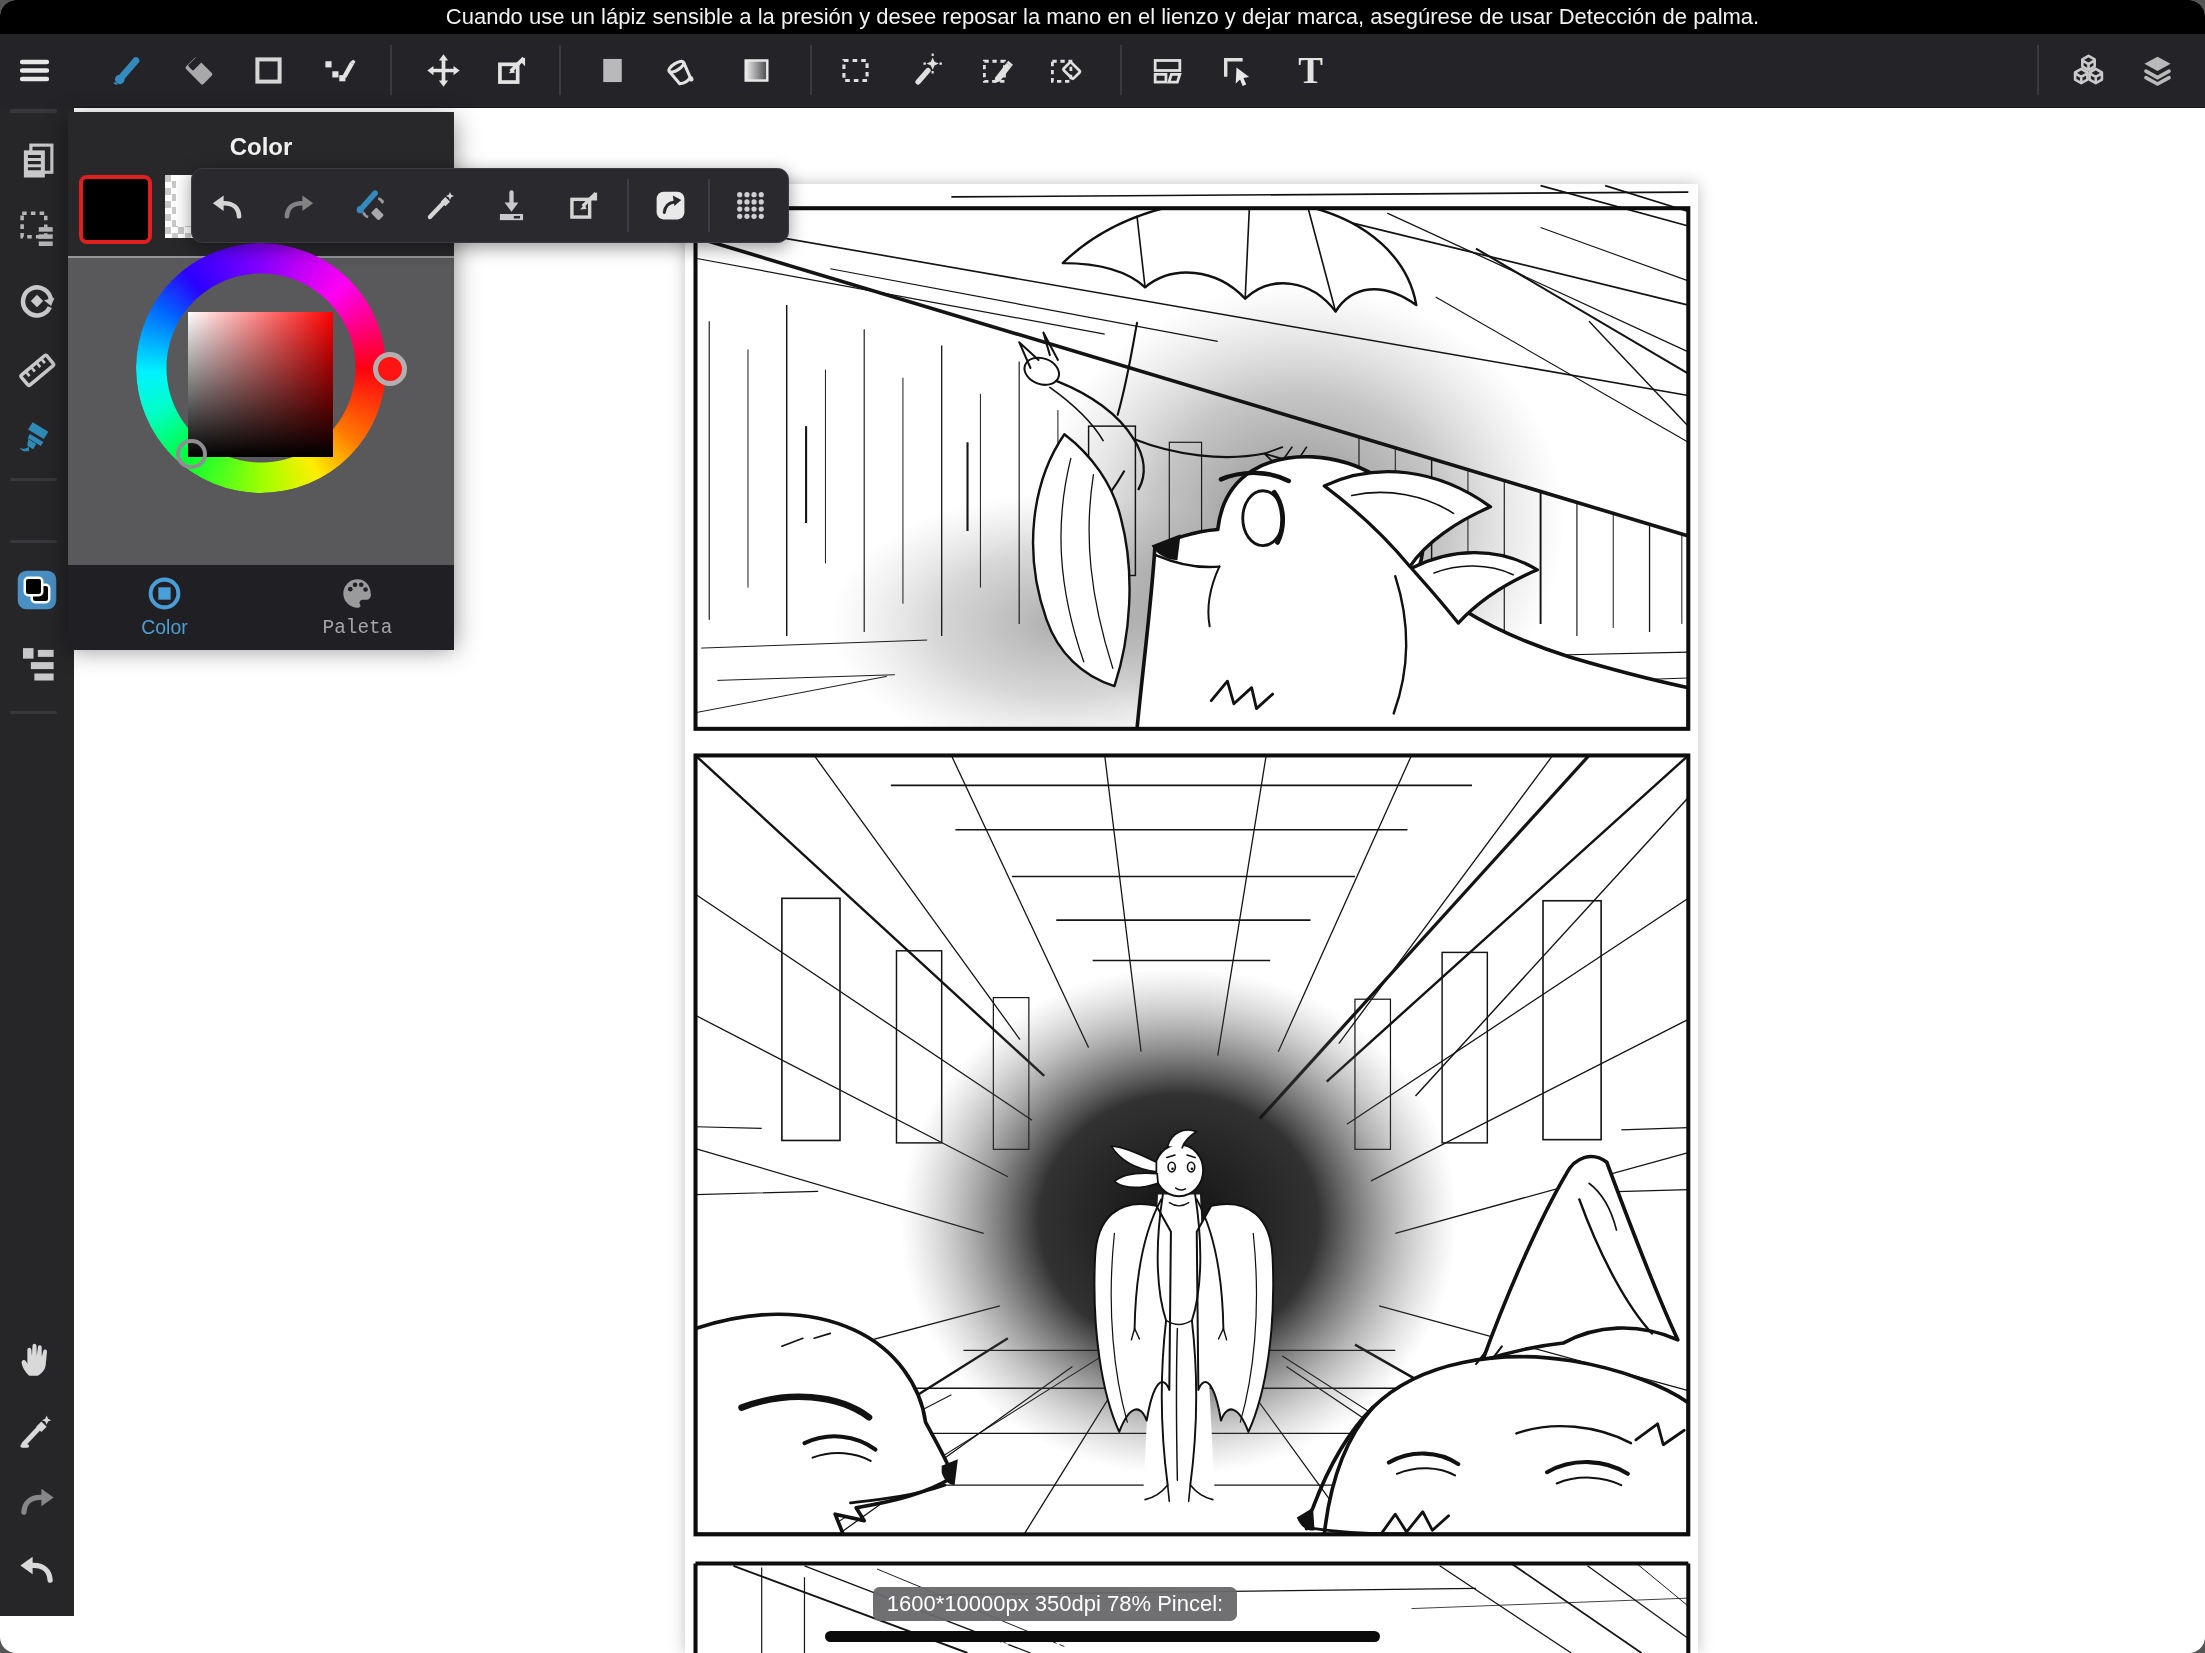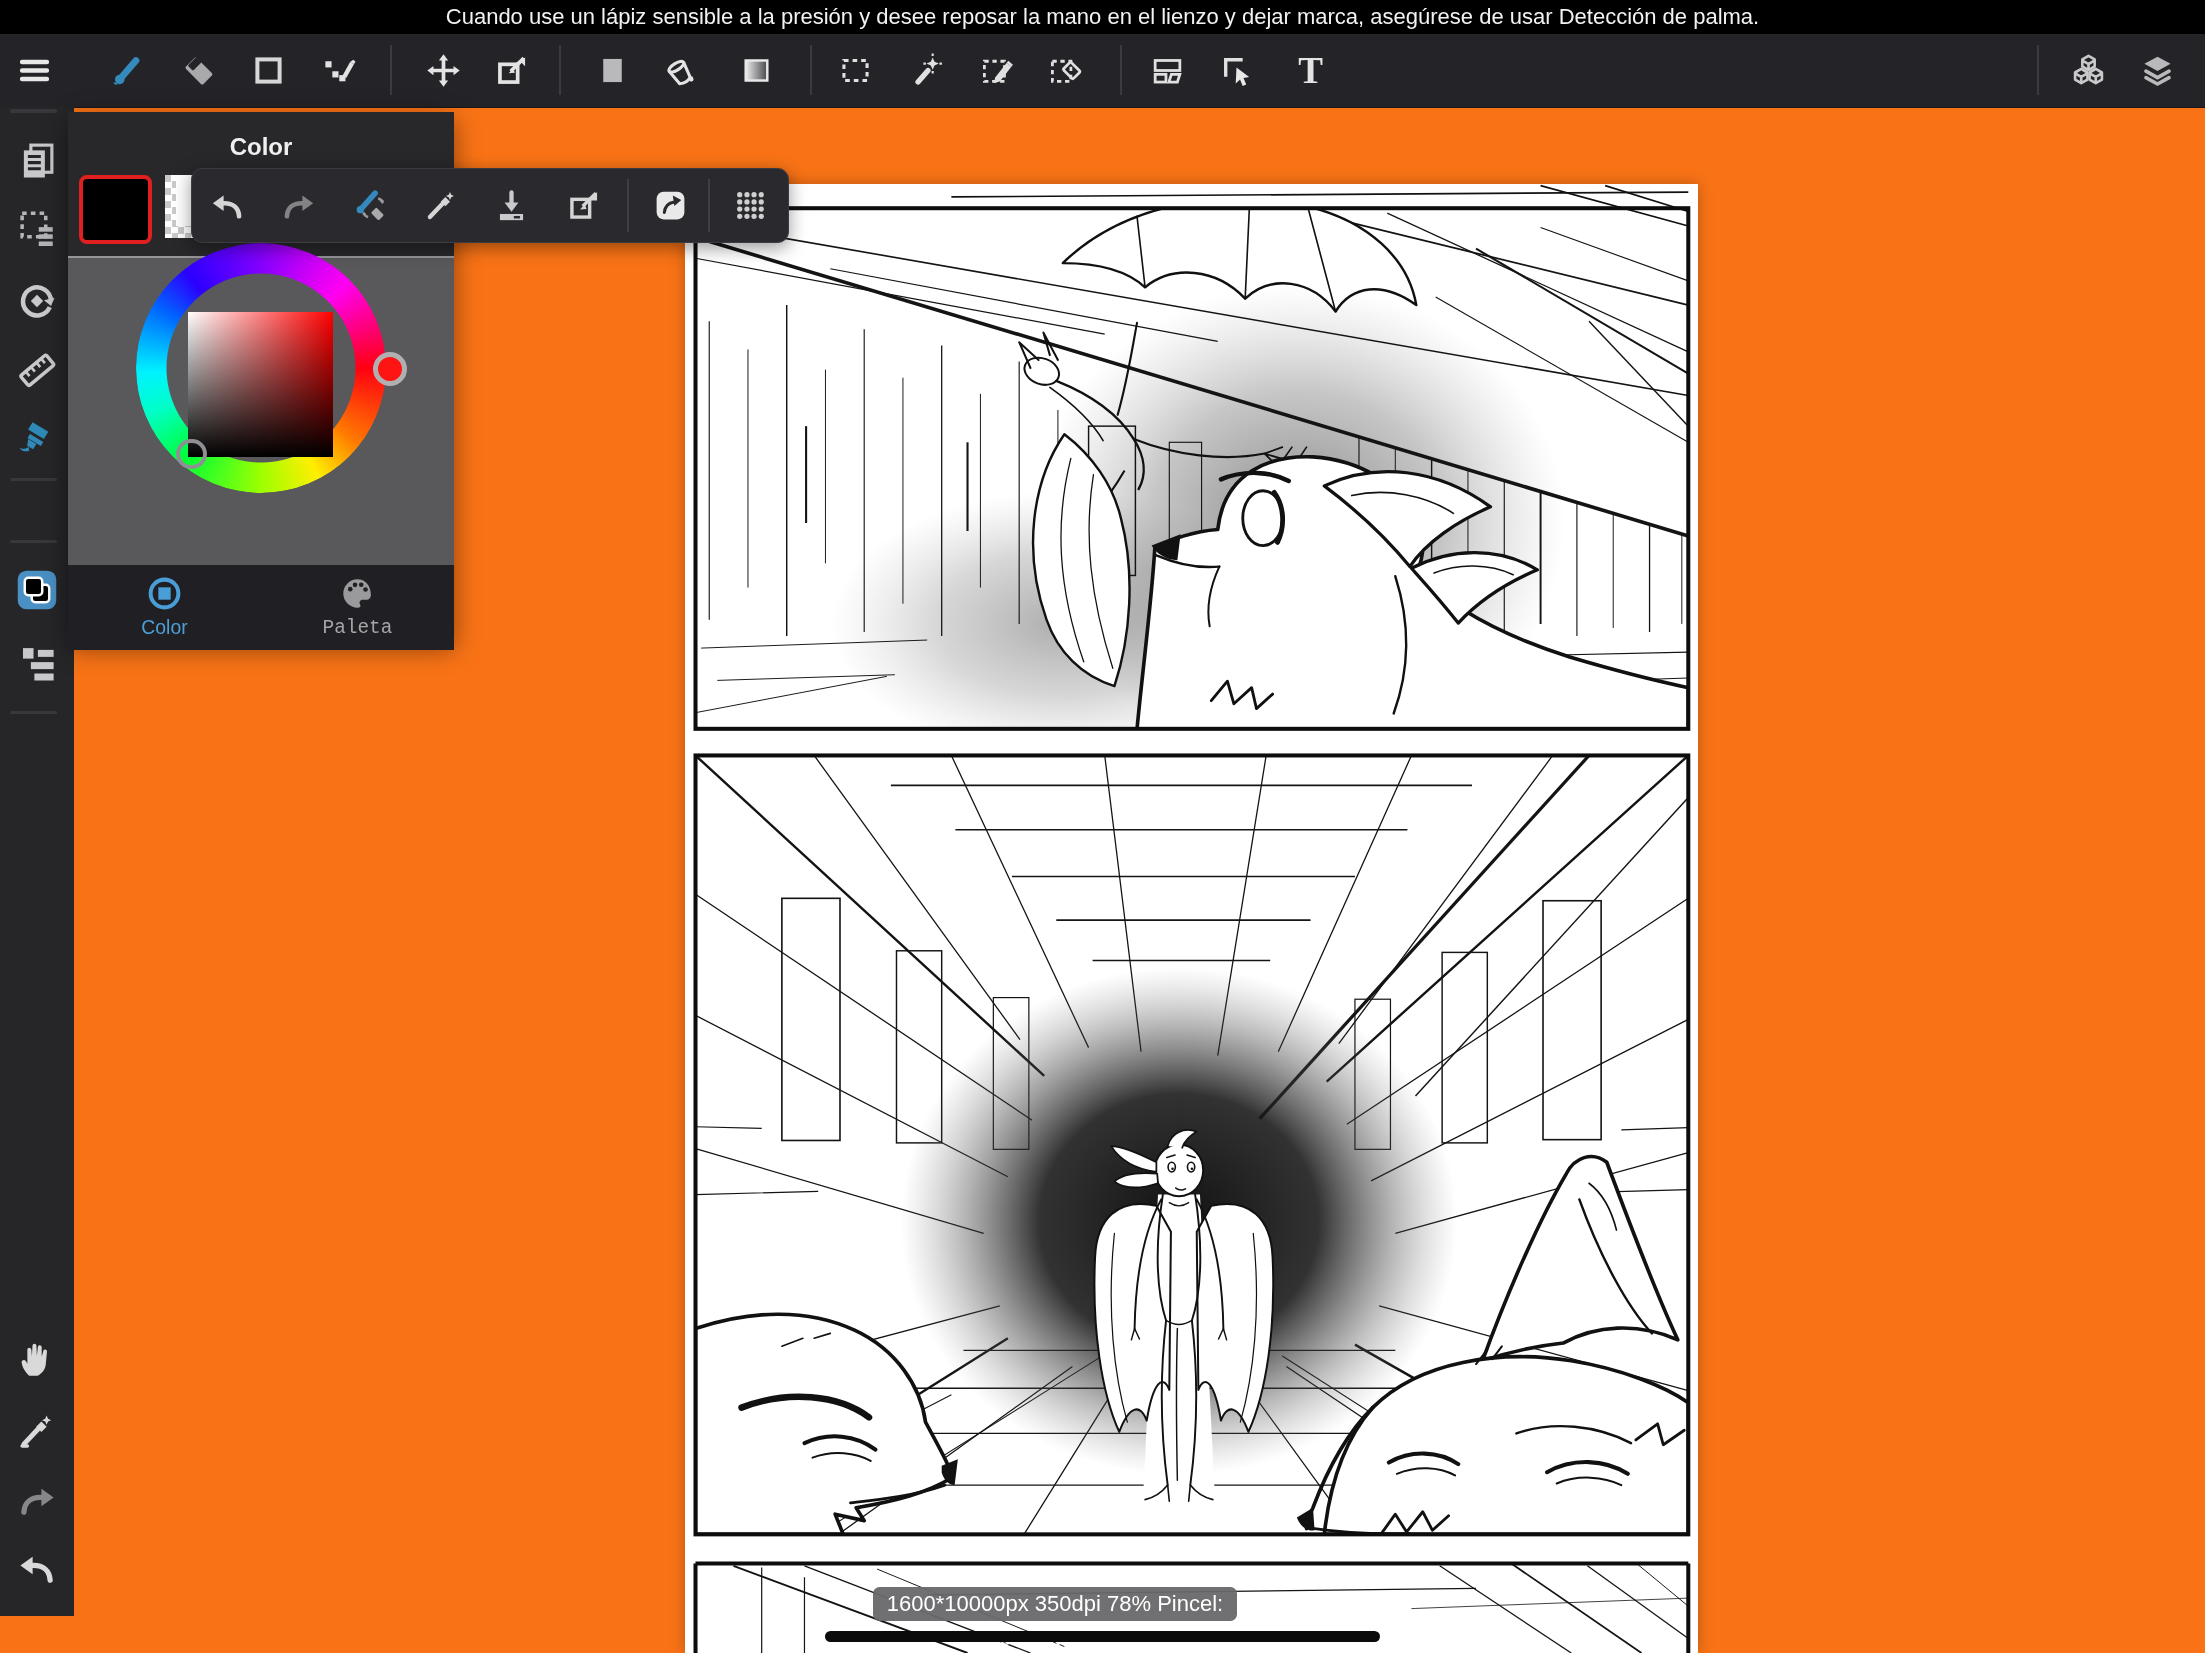--- a/index.html
+++ b/index.html
@@ -1,17 +1,17 @@
 <!DOCTYPE html>
 <html style="font-size:13px"><head>
 <meta charset="utf-8">
 <style>
   html,body{margin:0;padding:0;background:#555;}
-  .app{position:relative;width:2205px;height:1653px;overflow:hidden;background:#f97316;
-       font-family:"Liberation Sans",sans-serif;-webkit-font-smoothing:antialiased;}
+  .app{position:relative;width:2205px;height:1653px;overflow:hidden;background:#ffffff;
+       font-family:"Liberation Sans",sans-serif;border-radius:16px;-webkit-font-smoothing:antialiased;}
   
   .notif{position:absolute;left:0;top:0;width:2205px;height:34px;background:#000;
          color:#f2f2f2;font-size:22px;line-height:34px;text-align:center;}
   
   .topbar{position:absolute;left:0;top:34px;width:2205px;height:73px;background:#242428;
           border-bottom:0.8px solid #17171a;}
   .tb{position:absolute;top:13.7px;width:45px;height:45px;display:flex;align-items:center;
       justify-content:center;}
   .tb svg{width:37px;height:37px;display:block;}
   .tsep{position:absolute;top:11.3px;width:2.4px;height:50px;background:#3a3a3f;}

